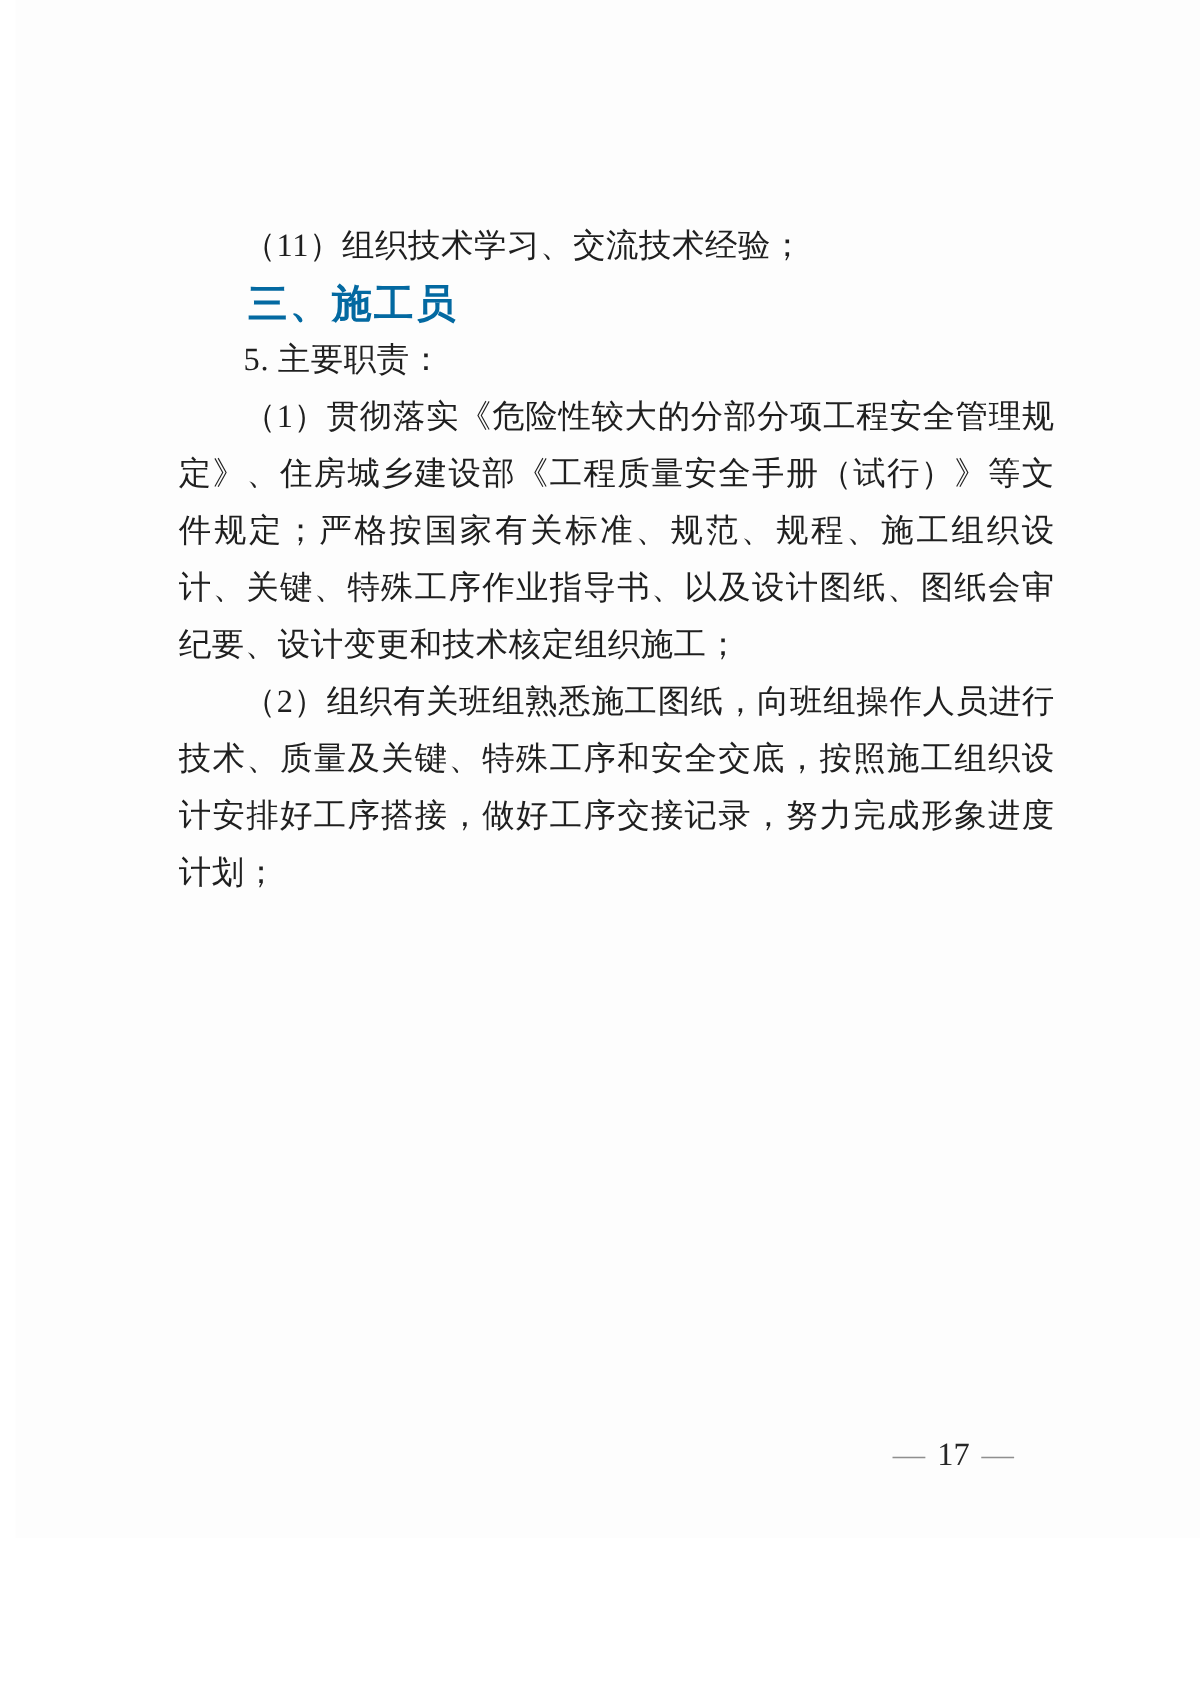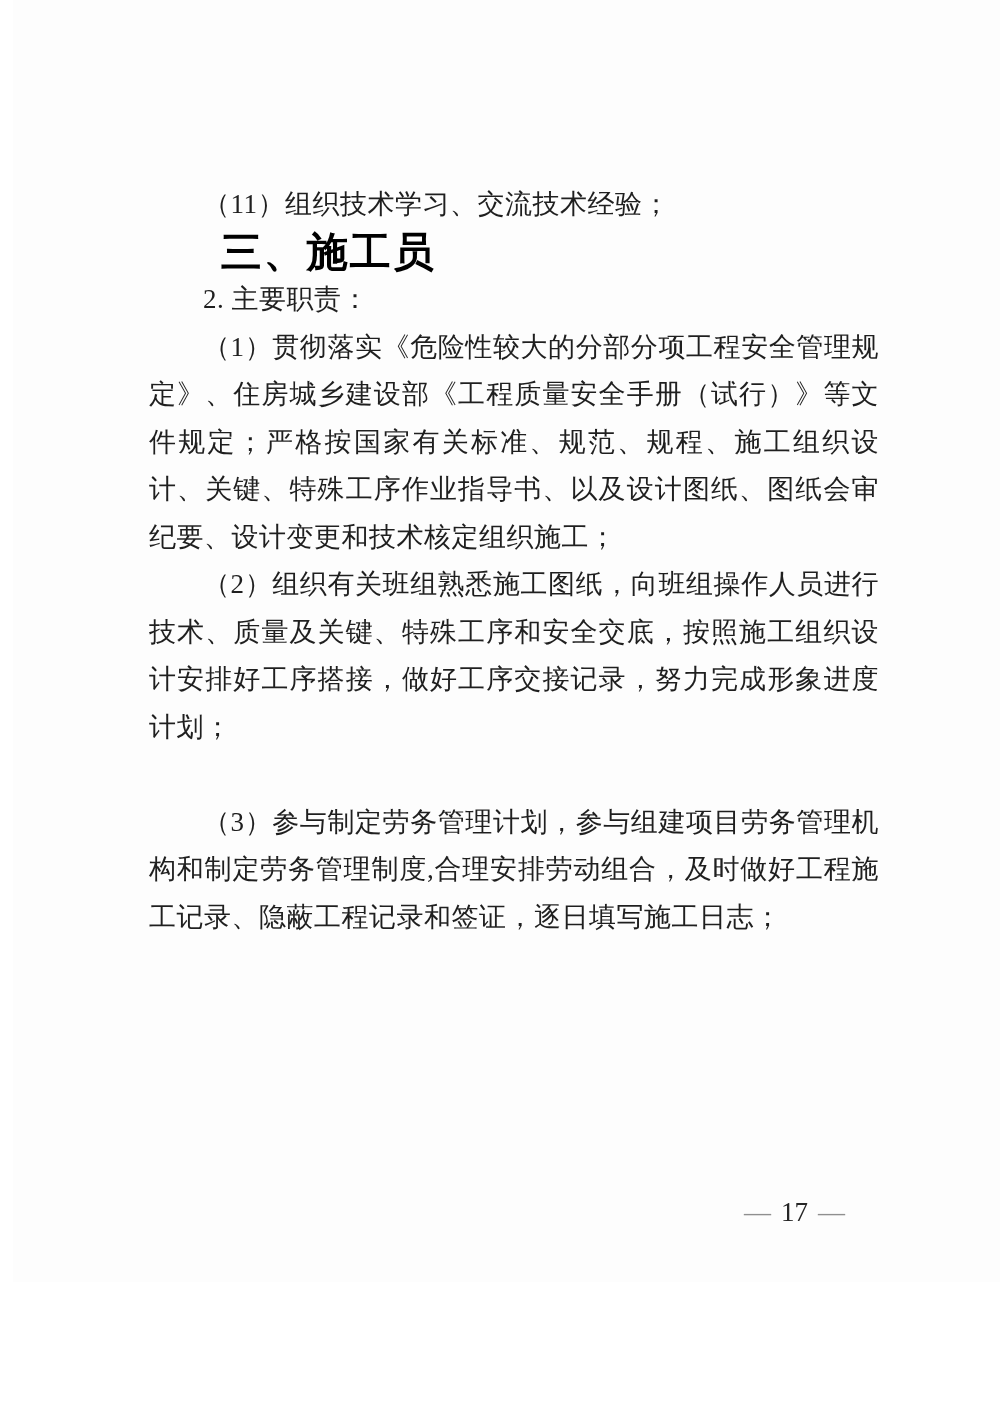--- a/index.html
+++ b/index.html
@@ -33,24 +33,24 @@
     text-indent: 2em;
   }
   .para.gap-before {
     margin-top: 47.5px;
   }
   .heading {
     margin: 0;
     text-indent: 1.75em;
     font-family: "Liberation Sans", "DejaVu Sans", sans-serif;
     font-weight: bold;
-    font-size: 41px;
+    font-size: 33px;
     line-height: 47.5px;
     letter-spacing: 2px;
-    color: #000000;
+    color: #0369a1;
     text-align: left;
   }
   .footer {
     position: absolute;
     top: 1192px;
     right: 158px;
     font-size: 27px;
     line-height: 40px;
     white-space: nowrap;
   }
@@ -63,22 +63,21 @@
     font-family: "Liberation Serif", "DejaVu Serif", serif;
   }
 </style>
 </head>
 <body>
 
 <div class="page">
   <div class="content">
     <p class="para">（11）组织技术学习、交流技术经验；</p>
     <h3 class="heading">三、施工员</h3>
-    <p class="para">2. 主要职责：</p>
+    <p class="para">5. 主要职责：</p>
     <p class="para">（1）贯彻落实《危险性较大的分部分项工程安全管理规定》、住房城乡建设部《工程质量安全手册（试行）》等文件规定；严格按国家有关标准、规范、规程、施工组织设计、关键、特殊工序作业指导书、以及设计图纸、图纸会审纪要、设计变更和技术核定组织施工；</p>
     <p class="para">（2）组织有关班组熟悉施工图纸，向班组操作人员进行技术、质量及关键、特殊工序和安全交底，按照施工组织设计安排好工序搭接，做好工序交接记录，努力完成形象进度计划；</p>
-    <p class="para gap-before">（3）参与制定劳务管理计划，参与组建项目劳务管理机构和制定劳务管理制度,合理安排劳动组合，及时做好工程施工记录、隐蔽工程记录和签证，逐日填写施工日志；</p>
   </div>
 
   <div class="footer">
     <span class="dash">—</span><span class="pagenum">17</span><span class="dash">—</span>
   </div>
 </div>
 
 </body></html>

